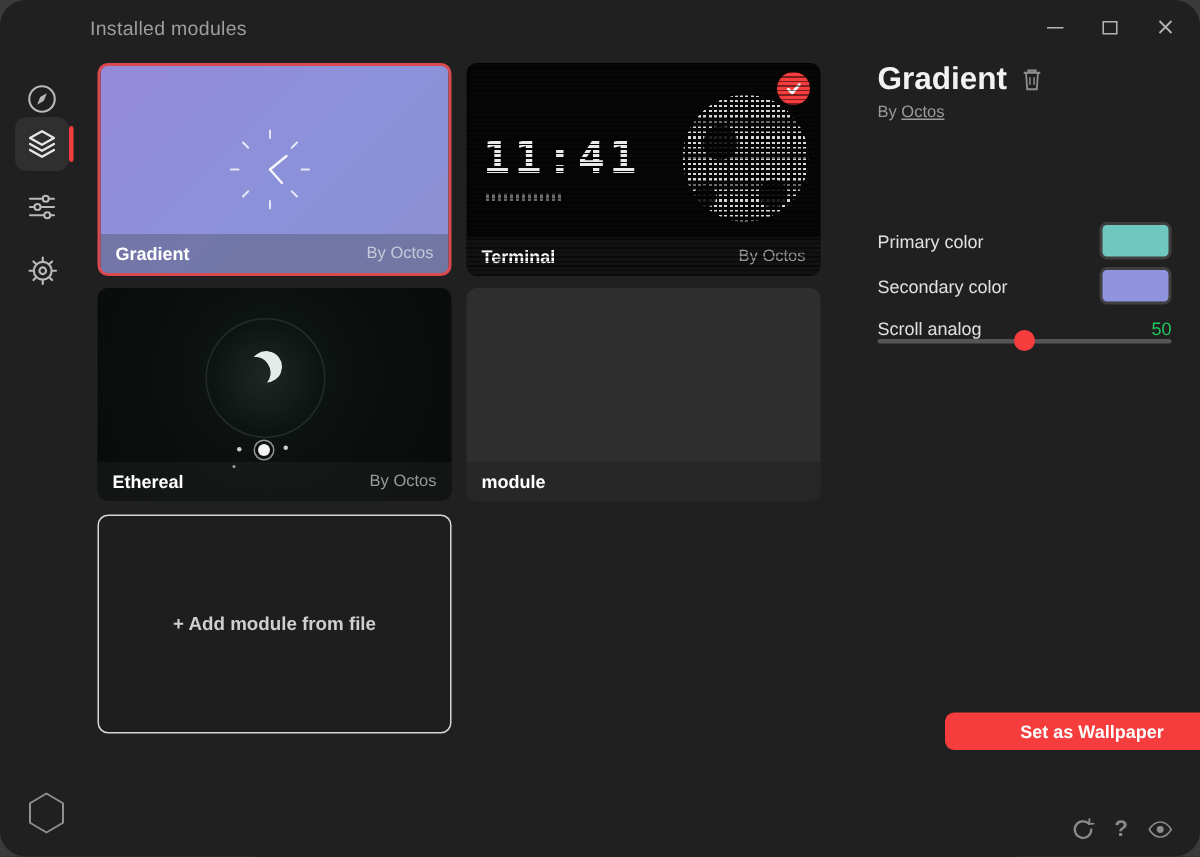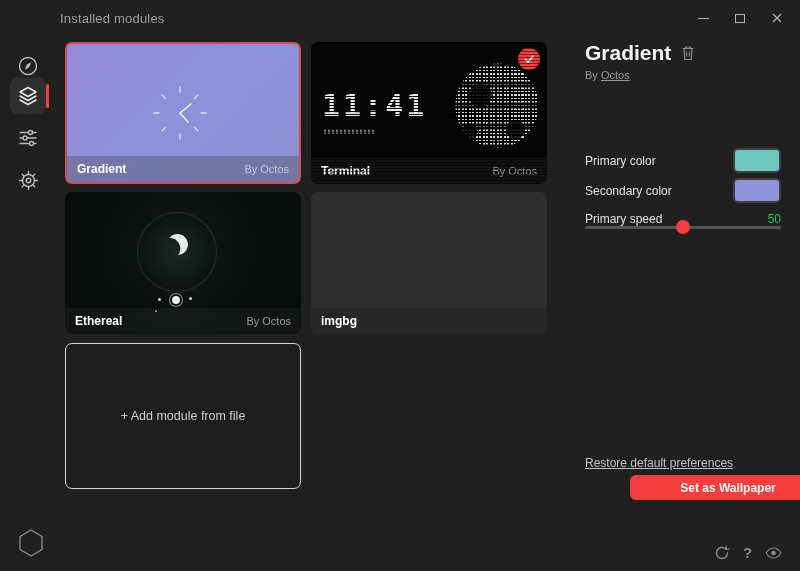--- a/index.html
+++ b/index.html
@@ -1,18 +1,18 @@
 <!DOCTYPE html>
 <html><head>
 <meta charset="utf-8">
 <style>
   * { margin:0; padding:0; box-sizing:border-box; }
   html,body { width:800px; height:571px; overflow:hidden; background:#3a3a3a;
               font-family:"Liberation Sans", sans-serif; }
-  .window { position:absolute; inset:0; background:#202020; border-radius:1px; overflow:hidden; }
+  .window { position:absolute; inset:0; background:#202020; border-radius:17px; overflow:hidden; }
 
   
   .titlebar { position:absolute; left:0; top:0; right:0; height:36px; }
   .win-title { position:absolute; left:60px; top:11px; font-size:13px; color:#9e9e9e; letter-spacing:.2px; }
   .winbtn { position:absolute; top:3px; width:36px; height:30px; background:transparent; border:none;
             display:flex; align-items:center; justify-content:center; cursor:pointer; }
   .winbtn.min { left:685px; } .winbtn.max { left:722px; } .winbtn.close { left:759px; }
   .glyph-min { width:11px; height:1px; background:#b5b5b5; display:block; }
   .glyph-max { width:10px; height:9px; border:1px solid #b5b5b5; display:block; }
 
@@ -68,21 +68,21 @@
   .eth-dot-l { position:absolute; left:93px; top:106px; width:3px; height:3px; border-radius:50%; background:#cfcfcf; }
   .eth-dot-r { position:absolute; left:124px; top:105px; width:3px; height:3px; border-radius:50%; background:#cfcfcf; }
   .eth-dot-s { position:absolute; left:90px; top:118px; width:2px; height:2px; border-radius:50%; background:#9f9f9f; }
   .card.ethereal .card-bar { background:rgba(255,255,255,.04); }
 
   .card.imgbg { left:311px; top:192px; background:#2e2e2e; }
   .card.imgbg .card-bar { background:#272727; justify-content:flex-start; }
 
   .card.add { left:65px; top:343px; height:146px; background:#1e1e1e; border:1px solid #d6d6d6;
       display:flex; align-items:center; justify-content:center; }
-  .add-label { font-size:12.5px; color:#cfcfcf; }
+  .add-label { font-size:12.5px; color:#cfcfcf;font-weight:bold; }
 
   
   .details { position:absolute; left:585px; top:36px; width:196px; bottom:36px; }
   .d-title-row { position:absolute; left:0; top:5px; display:flex; align-items:center; gap:10px; }
   .d-title { font-size:21px; font-weight:bold; color:#f2f2f2; }
   .d-byline { position:absolute; left:0; top:33px; font-size:11px; color:#9a9a9a; }
   .d-byline a { color:#9a9a9a; text-decoration:underline; cursor:pointer;text-align:right; }
   .d-desc { position:absolute; left:0; top:52px; width:196px; font-size:12px; line-height:1.42; color:#d2d2d2; }
   .d-row { position:absolute; left:0; width:196px; height:27px; display:flex; align-items:center; justify-content:space-between; }
   .d-row.primary { top:111px; } .d-row.secondary { top:141px; }
@@ -198,21 +198,21 @@
       <div class="eth-dot-r"></div>
       <div class="eth-dot-s"></div>
       <div class="card-bar">
         <span class="card-name">Ethereal</span>
         <span class="card-author">By Octos</span>
       </div>
     </div>
 
     <div class="card imgbg">
       <div class="card-bar">
-        <span class="card-name">imgbg</span>
+        <span class="card-name">module</span>
       </div>
     </div>
 
     <div class="card add">
       <span class="add-label">+ Add module from file</span>
     </div>
 
   </main>
 
   <section class="details">
@@ -229,29 +229,28 @@
 
     <div class="d-row secondary">
       <span class="d-label">Secondary color</span>
       <div class="swatch" style="background: rgb(144, 147, 222);"></div>
     </div>
     <div class="d-row primary">
       <span class="d-label">Primary color</span>
       <div class="swatch" style="background: rgb(111, 200, 192);"></div>
     </div>
     <div class="d-row scroll">
-      <span class="d-label">Primary speed</span>
+      <span class="d-label">Scroll analog</span>
       <span class="d-value">50</span>
     </div>
     <div class="slider">
       <div class="slider-track"></div>
       <div class="slider-thumb" style="left: calc(50% - 7px); background: rgb(245, 61, 61);"></div>
     </div>
 
-    <a class="d-restore">Restore default preferences</a>
     <button class="d-setwp" style="background: rgb(245, 61, 61); margin-left: 45px;">Set as Wallpaper</button>
   </section>
 
   <div class="footer-logo">
     <svg width="28" height="30" viewBox="0 0 28 30" fill="none">
       <path d="M14 2 L25 8.5 V21.5 L14 28 L3 21.5 V8.5 Z" stroke="#8f8f8f" stroke-width="1.3" stroke-linejoin="round"></path>
     </svg>
   </div>
   <div class="footer-icons">
     <button class="f-btn">

